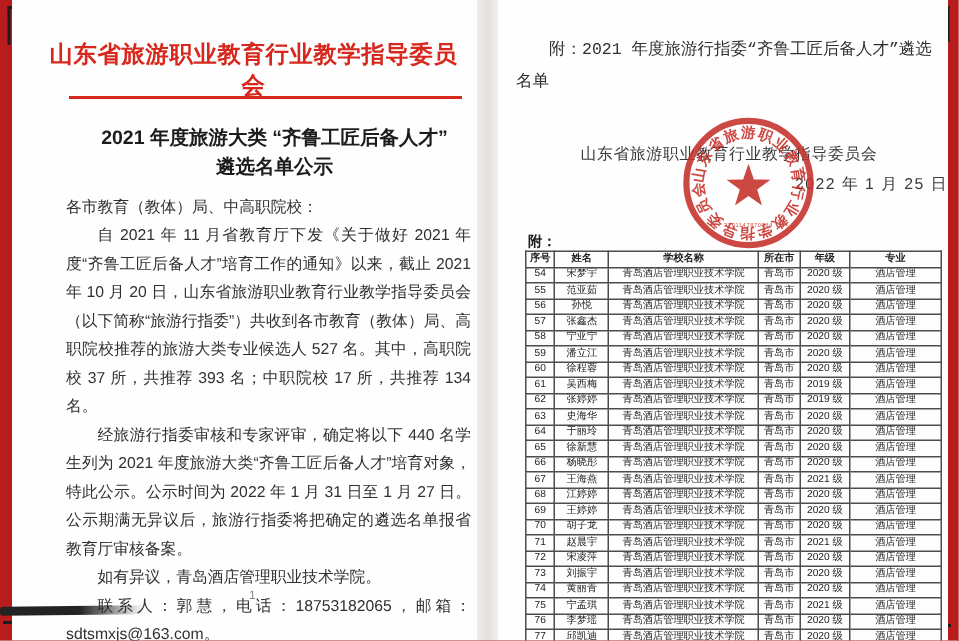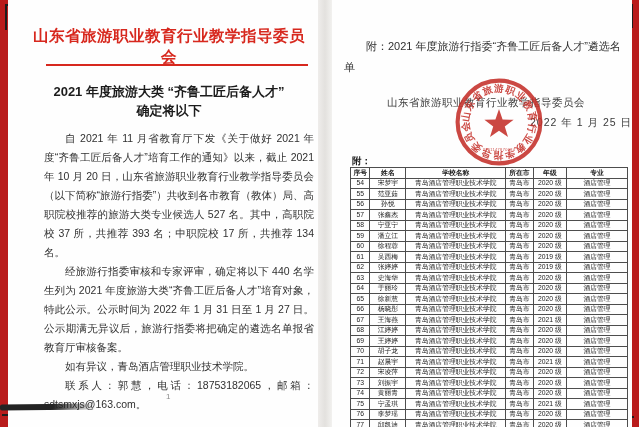--- a/index.html
+++ b/index.html
@@ -15,32 +15,32 @@
   .page-left{left:8px;width:310px;}
   .page-right{left:332px;width:300px;}
   .gutter{position:absolute;top:0;bottom:0;left:318px;width:14px;
     background:linear-gradient(to right,#efedeb,#e3e1de 50%,#f2f1ef);}
   
   .mark{position:absolute;background:#1d1d1d;}
   
   .org-title{position:absolute;left:18px;top:26px;width:286px;text-align:center;
     font-size:15.5px;font-weight:bold;letter-spacing:.5px;}
   .red-rule{position:absolute;left:38px;top:64px;width:262px;height:2px;}
-  .doc-title{position:absolute;left:18px;width:286px;text-align:center;
+  .doc-title{position:absolute;left:32px;width:286px;text-align:center;
     font-size:13px;font-weight:bold;color:#1c1c1c;}
   .doc-title.l1{top:83px;}
   .doc-title.l2{top:102px;}
   .body-text{position:absolute;left:36px;top:129px;width:270px;
     font-size:10.5px;line-height:19px;text-align:justify;color:#303030;}
   .body-text p{margin:0;}
   .body-text p.indent{text-indent:2em;}
   .page-num{position:absolute;left:158px;top:392px;font-size:8px;color:#8a8a8a;}
   
-  .attach-note{position:absolute;left:12px;top:36px;width:286px;
-    font-size:11px;line-height:21px;text-indent:2em;color:#303030;}
+  .attach-note{position:absolute;left:12px;top:24px;width:286px;
+    font-size:11px;line-height:21px;text-indent:2em;color:#303030;font-family:Liberation Mono, monospace;}
   .sig-org{position:absolute;left:8px;top:96px;width:292px;text-align:center;
     font-size:10.5px;color:#3a3a3a;letter-spacing:.5px;}
   .sig-date{position:absolute;left:8px;top:116px;width:292px;text-align:right;
     font-size:10.5px;color:#3a3a3a;letter-spacing:1px;}
   .seal{position:absolute;left:121px;top:76px;width:92px;height:92px;opacity:.88;
     pointer-events:none;}
   .tbl-caption{position:absolute;left:18px;top:155px;width:278px;
     font-size:9.5px;font-weight:bold;color:#1c1c1c;text-align:center;}
   .tbl-caption .prefix{position:absolute;left:2px;}
   .roster{position:absolute;left:18px;top:167px;width:278px;
@@ -68,23 +68,24 @@
   <div class="mark" style="left:604px;top:4px;width:29px;height:2px;"></div>
   <div class="mark" style="left:2px;top:414px;width:20px;height:2px;"></div>
   <div class="mark" style="left:8px;top:408px;width:2px;height:14px;"></div>
   <div class="mark" style="left:612px;top:416px;width:22px;height:2px;"></div>
   <div class="mark" style="left:630px;top:410px;width:2px;height:13px;"></div>
 
   <div class="page page-left">
     <div class="org-title" style="color: rgb(215, 40, 30);">山东省旅游职业教育行业教学指导委员会</div>
     <div class="red-rule" style="background: rgb(215, 40, 30);"></div>
     <div class="doc-title l1">2021 年度旅游大类 “齐鲁工匠后备人才”</div>
-    <div class="doc-title l2">确定将以下</div>
+    <div class="doc-title l2">遴选名单公示</div>
 
     <div class="body-text">
+      <p>各市教育（教体）局、中高职院校：</p>
       <p class="indent">自 2021 年 11 月省教育厅下发《关于做好 2021 年度“齐鲁工匠后备人才”培育工作的通知》以来，截止 2021 年 10 月 20 日，山东省旅游职业教育行业教学指导委员会（以下简称“旅游行指委”）共收到各市教育（教体）局、高职院校推荐的旅游大类专业候选人 527 名。其中，高职院校 37 所，共推荐 393 名；中职院校 17 所，共推荐 134 名。</p>
       <p class="indent">经旅游行指委审核和专家评审，确定将以下 440 名学生列为 2021 年度旅游大类“齐鲁工匠后备人才”培育对象，特此公示。公示时间为 2022 年 1 月 31 日至 1 月 27 日。公示期满无异议后，旅游行指委将把确定的遴选名单报省教育厅审核备案。</p>
       <p class="indent">如有异议，青岛酒店管理职业技术学院。</p>
       <p class="indent">联系人：郭慧，电话：18753182065，邮箱：sdtsmxjs@163.com。</p>
     </div>
     <div class="page-num">1</div>
   </div>
 
   <div class="gutter"></div>
 

